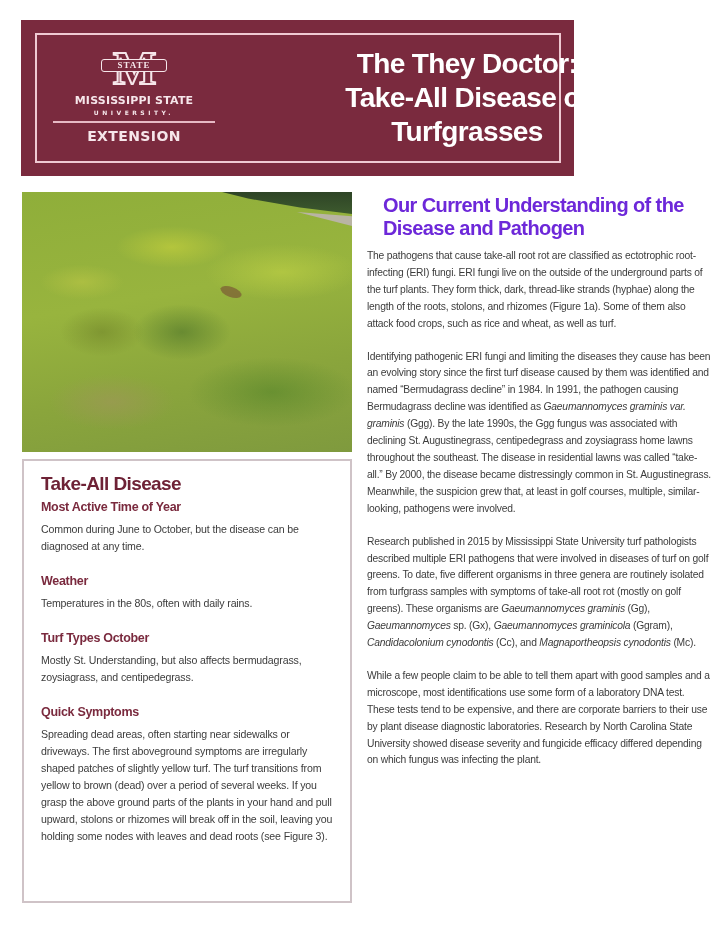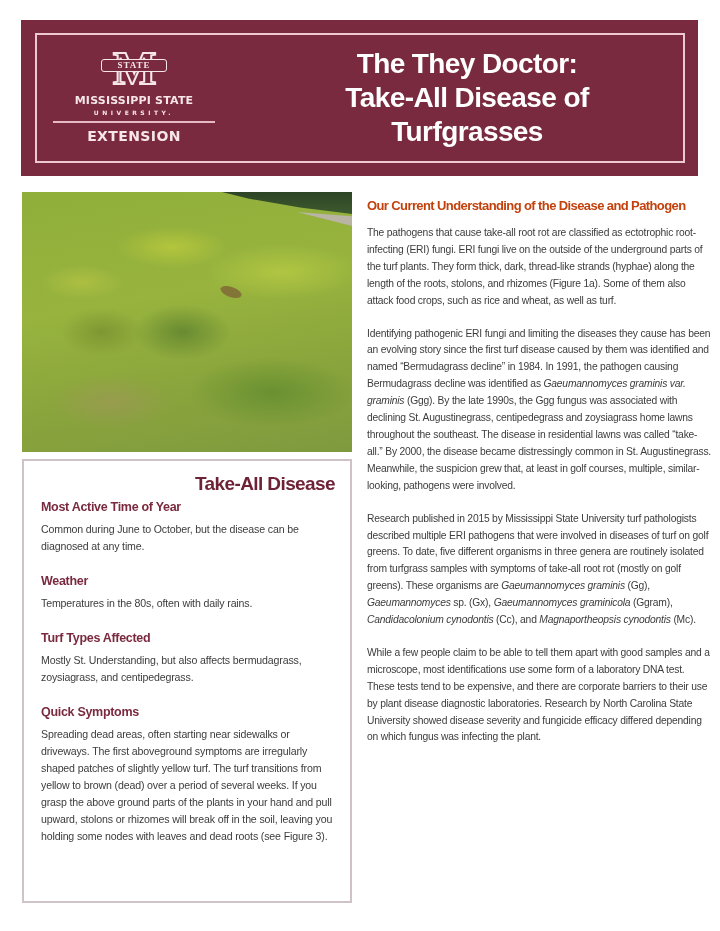--- a/index.html
+++ b/index.html
@@ -1,20 +1,20 @@
 <!DOCTYPE html>
 <html><head>
 <meta charset="utf-8">
 <style>
   * { box-sizing: border-box; margin: 0; padding: 0; }
   html, body { width: 720px; height: 931px; background: #ffffff; overflow: hidden; }
   body { position: relative; font-family: "Liberation Sans", sans-serif; color: #3a3a3a; }
 
   .header {
-    position: absolute; left: 21px; top: 20px; width: 677px; height: 156px;
+    position: absolute; left: 21px; top: 20px; width: 553px; height: 156px;
     background: #7a2a3e;
   }
   .header-inner {
     position: absolute; left: 14px; top: 13px; right: 13px; bottom: 13px;
     border: 2px solid #efc9d2;
   }
   .logo {
     position: absolute; left: 12px; top: 12px; width: 170px; height: 110px;
     color: #f6e6ea; text-align: center;
   }
@@ -69,34 +69,34 @@
     position: absolute; left: 198px; top: 95px; width: 22px; height: 10px;
     background: #7a5a34; border-radius: 50%; opacity: 0.7; transform: rotate(20deg);
   }
 
   .sidebar {
     position: absolute; left: 22px; top: 459px; width: 330px; height: 444px;
     border: 2px solid #cfc3c7; padding: 12px 15px 10px 17px;
   }
   .sidebar h2 {
     font-family: "Liberation Sans", sans-serif; font-weight: bold; font-size: 19px; line-height: 22px;
-    color: #6e2236; letter-spacing: -0.6px; margin-bottom: 4px; text-align: right;
+    color: #6e2236; letter-spacing: -0.6px; margin-bottom: 4px;
   }
   .sidebar h3 {
     font-family: "Liberation Sans", sans-serif; font-weight: bold; font-size: 12.5px; line-height: 16px;
     color: #7a2a3e; letter-spacing: -0.3px; margin-bottom: 6px;
   }
   .sidebar p {
     font-size: 10.6px; line-height: 17px; color: #3c3c3c; letter-spacing: -0.15px; margin-bottom: 18px;
   }
 
   .main { position: absolute; left: 367px; top: 194px; width: 345px; }
   .main h2 {
-    font-family: "Liberation Sans", sans-serif; font-weight: bold; font-size: 13px; line-height: 23px;
-    color: #c2410c; letter-spacing: -0.6px; margin-bottom: 8px;
+    font-family: "Liberation Sans", sans-serif; font-weight: bold; font-size: 20px; line-height: 23px;
+    color: #6d28d9; letter-spacing: -0.6px; margin-bottom: 8px; margin-left: 16px;
   }
   .main p {
     font-size: 10.3px; line-height: 16.9px; color: #3c3c3c; letter-spacing: -0.2px; margin-bottom: 16px;
   }
   .main p i, .sidebar p i { font-style: italic; }
 </style>
 </head>
 <body>
 
 <div class="header">
@@ -124,21 +124,21 @@
   <div class="photo-path"></div>
   <div class="photo-brown"></div>
 </div>
 
 <div class="sidebar">
   <h2>Take-All Disease</h2>
   <h3>Most Active Time of Year</h3>
   <p>Common during June to October, but the disease can be diagnosed at any time.</p>
   <h3>Weather</h3>
   <p>Temperatures in the 80s, often with daily rains.</p>
-  <h3>Turf Types Affected</h3>
+  <h3>Turf Types October</h3>
   <p>Mostly St. Understanding, but also affects bermudagrass, zoysiagrass, and centipedegrass.</p>
   <h3>Quick Symptoms</h3>
   <p>Spreading dead areas, often starting near sidewalks or driveways. The first aboveground symptoms are irregularly shaped patches of slightly yellow turf. The turf transitions from yellow to brown (dead) over a period of several weeks. If you grasp the above ground parts of the plants in your hand and pull upward, stolons or rhizomes will break off in the soil, leaving you holding some nodes with leaves and dead roots (see Figure 3).</p>
 </div>
 
 <div class="main">
   <h2>Our Current Understanding of the Disease and Pathogen</h2>
   <p>The pathogens that cause take-all root rot are classified as ectotrophic root-infecting (ERI) fungi. ERI fungi live on the outside of the underground parts of the turf plants. They form thick, dark, thread-like strands (hyphae) along the length of the roots, stolons, and rhizomes (Figure 1a). Some of them also attack food crops, such as rice and wheat, as well as turf.</p>
   <p><span>Identifying pathogenic ERI fungi and limiting the diseases they cause has been an evolving story since the first turf disease caused by them was identified and named “Bermudagrass decline” in 1984. In 1991, the pathogen causing Bermudagrass decline was identified as </span><i>Gaeumannomyces graminis var. graminis</i><span> (Ggg). By the late 1990s, the Ggg fungus was associated with declining St. Augustinegrass, centipedegrass and zoysiagrass home lawns throughout the southeast. The disease in residential lawns was called “take-all.” By 2000, the disease became distressingly common in St. Augustinegrass. Meanwhile, the suspicion grew that, at least in golf courses, multiple, similar-looking, pathogens were involved.</span></p>
   <p><span>Research published in 2015 by Mississippi State University turf pathologists described multiple ERI pathogens that were involved in diseases of turf on golf greens. To date, five different organisms in three genera are routinely isolated from turfgrass samples with symptoms of take-all root rot (mostly on golf greens). These organisms are </span><i>Gaeumannomyces graminis</i><span> (Gg), </span><i>Gaeumannomyces</i><span> sp. (Gx), </span><i>Gaeumannomyces graminicola</i><span> (Ggram), </span><i>Candidacolonium cynodontis</i><span> (Cc), and </span><i>Magnaportheopsis cynodontis</i><span> (Mc).</span></p>

